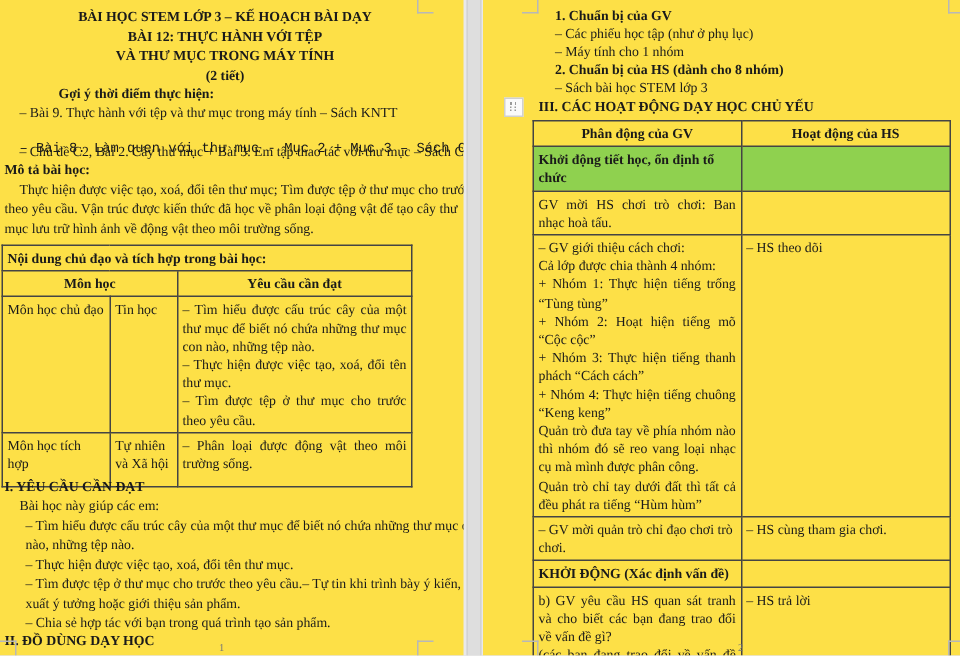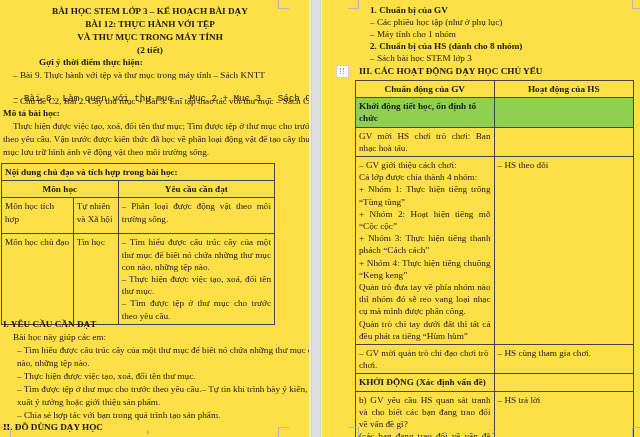--- a/index.html
+++ b/index.html
@@ -40,51 +40,51 @@
   <div class="t b c" style="left:0;width:300px;top:31px;">VÀ THƯ MỤC TRONG MÁY TÍNH</div>
   <div class="t b c" style="left:0;width:300px;top:44px;">(2 tiết)</div>
 
   <div class="t b" style="left:3px;top:56px;margin-left:36px;">Gợi ý thời điểm thực hiện:</div>
   <div class="t" style="left:13px;top:69px;">– Bài 9. Thực hành với tệp và thư mục trong máy tính – Sách KNTT</div>
   <div class="t" style="left:13px;top:93px;font-family:Liberation Mono, monospace;">– Bài 8. Làm quen với thư mục - Mục 2 + Mục 3 – Sách CTST</div>
   <div class="t" style="left:13px;top:95px;">– Chủ đề C2, Bài 2. Cây thư mục + Bài 3. Em tập thao tác với thư mục – Sách CD</div>
 
   <div class="t b" style="left:3px;top:107px;">Mô tả bài học:</div>
   <div class="t" style="left:13px;top:120px;">Thực hiện được việc tạo, xoá, đổi tên thư mục; Tìm được tệp ở thư mục cho trước</div>
-  <div class="t" style="left:3px;top:133px;">theo yêu cầu. Vận trước được kiến thức đã học về phân loại động vật để tạo cây thư</div>
+  <div class="t" style="left:3px;top:133px;">theo yêu cầu. Vận trúc được kiến thức đã học về phân loại động vật để tạo cây thư</div>
   <div class="t" style="left:3px;top:146px;">mục lưu trữ hình ảnh về động vật theo môi trường sống.</div>
 
   <table class="doc" style="left:1px;top:163px;width:274px;padding-left:44px;">
     <colgroup>
         <col style="width:72px">
         <col style="width:45px">
         <col style="width:157px">
       </colgroup>
     <tbody>
         <tr>
       <td colspan="3" class="b">Nội dung chủ đạo và tích hợp trong bài học:</td>
     </tr>
     <tr>
       <td colspan="2" class="b c">Môn học</td>
       <td class="b c">Yêu cầu cần đạt</td>
     </tr>
-    <tr style="height:36px;">
-      <td>Môn học tích hợp</td>
-      <td>Tự nhiên và Xã hội</td>
-      <td>
-        <span class="cell-line">– Phân loại được động vật theo môi trường sống.</span>
-      </td>
-    </tr>
     <tr>
       <td>Môn học chủ đạo</td>
       <td>Tin học</td>
       <td>
         <span class="cell-line">– Tìm hiểu được cấu trúc cây của một thư mục để biết nó chứa những thư mục con nào, những tệp nào.</span>
         <span class="cell-line">– Thực hiện được việc tạo, xoá, đổi tên thư mục.</span>
         <span class="cell-line">– Tìm được tệp ở thư mục cho trước theo yêu cầu.</span>
+      </td>
+    </tr>
+    <tr style="height:36px;">
+      <td>Môn học tích hợp</td>
+      <td>Tự nhiên và Xã hội</td>
+      <td>
+        <span class="cell-line">– Phân loại được động vật theo môi trường sống.</span>
       </td>
     </tr>
   </tbody>
     </table>
 
   <div class="t b" style="left:3px;top:318px;">I. YÊU CẦU CẦN ĐẠT</div>
   <div class="t" style="left:13px;top:331px;">Bài học này giúp các em:</div>
   <div class="t" style="left:17px;top:344px;">– Tìm hiểu được cấu trúc cây của một thư mục để biết nó chứa những thư mục con</div>
   <div class="t" style="left:17px;top:357px;">nào, những tệp nào.</div>
   <div class="t" style="left:17px;top:370px;">– Thực hiện được việc tạo, xoá, đổi tên thư mục.</div>
@@ -109,21 +109,21 @@
   <div class="t" style="left:48px;top:52px;">– Sách bài học STEM lớp 3</div>
   <div class="t b" style="left:37px;top:65px;">III. CÁC HOẠT ĐỘNG DẠY HỌC CHỦ YẾU</div>
 
   <table class="doc" style="left:33px;top:80px;width:279px;">
     <colgroup>
         <col style="width:139px">
         <col style="width:140px">
       </colgroup>
     <tbody>
         <tr>
-      <td class="b c">Chuẩn động của GV</td>
+      <td class="b c">Phân động của GV</td>
       <td class="b c">Hoạt động của HS</td>
     </tr>
     <tr class="green">
       <td class="b">Khởi động tiết học, ổn định tổ chức</td>
       <td></td>
     </tr>
     <tr>
       <td>
             <span class="cell-line">GV mời HS chơi trò chơi: Ban nhạc hoà tấu.</span>
           </td>

